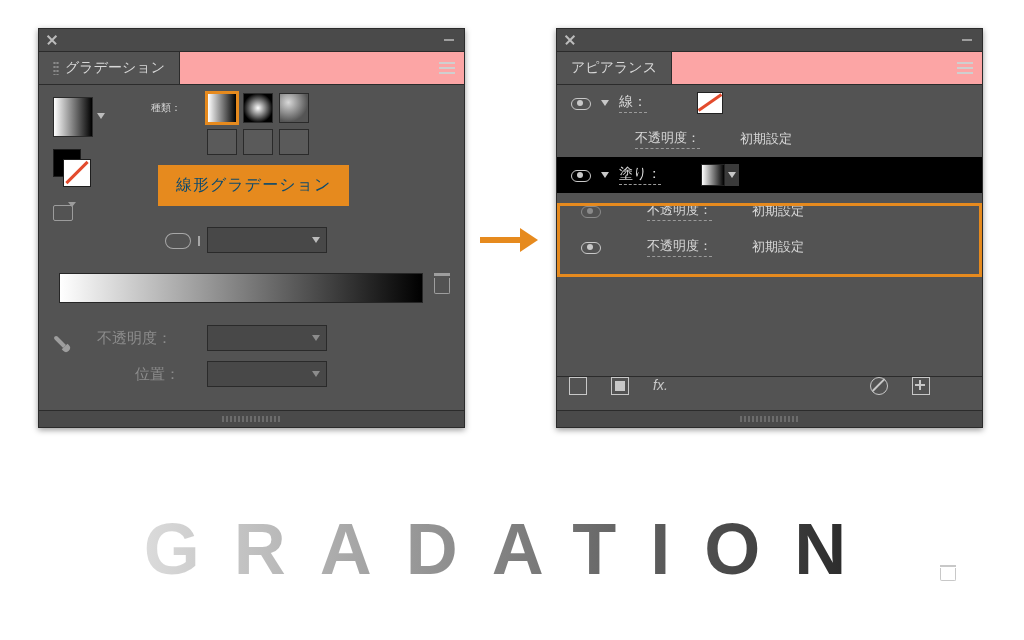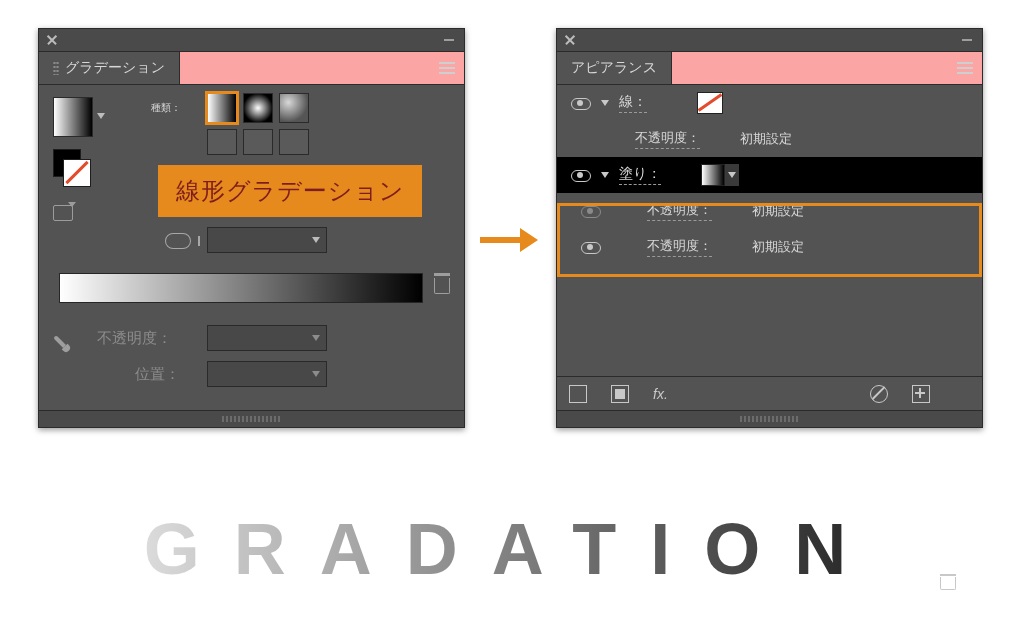--- a/index.html
+++ b/index.html
@@ -34,21 +34,21 @@
   .lbl-type{position:absolute;left:112px;top:16px;font-size:10px}
   .type-row{position:absolute;left:168px;top:8px;display:flex;gap:6px}
   .type-btn{width:28px;height:28px;border:1px solid #2a2a2a;background:#5a5a5a}
   .type-btn.sel{outline:3px solid #e68a1e;outline-offset:-1px}
   .type-btn .inner{width:100%;height:100%}
   .grad-linear{background:linear-gradient(90deg,#fff,#000)}
   .grad-radial{background:radial-gradient(circle at 50% 50%,#fff,#000 75%)}
   .grad-free{background:radial-gradient(circle at 30% 30%,#d8d8d8,#555 70%)}
   .row2{position:absolute;left:168px;top:44px;display:flex;gap:6px}
   .row2 .mini{width:28px;height:24px;border:1px solid #2a2a2a;background:#5a5a5a}
-  .callout{position:absolute;left:119px;top:80px;background:#e68a1e;color:#7f1d1d;font-size:24px;padding:10px 18px;letter-spacing:1px}
+  .callout{position:absolute;left:119px;top:80px;background:#e68a1e;color:#0c4a6e;font-size:16px;padding:10px 18px;letter-spacing:1px}
   .stroke-icon{position:absolute;left:126px;top:148px;width:24px;height:14px;border:1.5px solid #a7a7a7;border-radius:50%/80%}
   .stroke-icon::after{content:"";position:absolute;right:-10px;top:2px;width:2px;height:10px;background:#a7a7a7}
   .stroke-sel{position:absolute;left:168px;top:142px;width:112px;height:24px;background:#484848;border:1px solid #2a2a2a;display:flex;align-items:center;justify-content:flex-end;padding-right:6px}
   .stroke-sel .chev{width:0;height:0;border-left:4px solid transparent;border-right:4px solid transparent;border-top:6px solid #bcbcbc}
   .big-gradient{position:absolute;left:20px;top:188px;width:362px;height:28px;background:linear-gradient(90deg,#fff,#000);border:1px solid #262626}
   .trash{position:absolute;right:14px;top:188px;width:16px;height:20px}
   .trash .lid{height:3px;background:#9e9e9e;margin-bottom:2px}
   .trash .bin{height:15px;border:1.5px solid #9e9e9e;border-top:none;border-radius:0 0 2px 2px}
   .eyedrop{position:absolute;left:18px;top:244px;width:18px;height:18px;transform:rotate(-45deg)}
   .eyedrop::before{content:"";position:absolute;left:0;top:0;width:4px;height:14px;background:#9e9e9e;border-radius:2px 2px 0 0}
@@ -73,21 +73,21 @@
   .rrow .und{border-bottom:1px dashed #9a9a9a;padding-bottom:1px}
   .rrow.header{height:48px}
   .thumb{width:28px;height:28px;background:linear-gradient(90deg,#fff,#000);border:1px solid #222;flex:0 0 28px;margin-left:28px}
   .none-sw{width:24px;height:20px;background:#fff;border:1px solid #222;position:relative;flex:0 0 24px}
   .none-sw::after{content:"";position:absolute;left:-2px;top:8px;width:28px;height:3px;background:#e34b2d;transform:rotate(-35deg)}
   .fill-sw{width:22px;height:20px;background:linear-gradient(90deg,#fff,#000);border:1px solid #222;flex:0 0 22px}
   .fill-sw-wrap{display:flex;align-items:center}
   .fill-sw-wrap .dd{width:14px;height:22px;background:#3a3a3a;display:flex;align-items:center;justify-content:center}
   .highlight{position:absolute;left:0;right:0;top:118px;height:74px;border:3px solid #e68a1e;pointer-events:none;box-sizing:border-box}
   .fillrow{background:#000000}
-  .rfoot{position:absolute;left:0;right:0;bottom:16px;height:34px;border-top:1px solid #2b2b2b;display:flex;align-items:center;padding:0 12px;gap:24px;color:#c8c8c8}
+  .rfoot{position:absolute;left:0;right:0;bottom:16px;height:34px;border-top:1px solid #2b2b2b;display:flex;align-items:flex-start;padding:0 12px;gap:24px;color:#c8c8c8}
   .rfoot .sp{flex:1}
   .icn{width:16px;height:16px;position:relative}
   .icn.sq{border:1.5px solid #c8c8c8}
   .icn.sq2{border:1.5px solid #c8c8c8}
   .icn.sq2::after{content:"";position:absolute;left:3px;top:3px;right:3px;bottom:3px;background:#c8c8c8}
   .icn.fx{font-style:italic;font-size:14px;width:auto}
   .icn.no{border:1.5px solid #c8c8c8;border-radius:50%}
   .icn.no::after{content:"";position:absolute;left:-1px;top:6px;width:17px;height:1.5px;background:#c8c8c8;transform:rotate(-45deg)}
   .icn.plus{border:1.5px solid #c8c8c8}
   .icn.plus::before{content:"";position:absolute;left:6px;top:2px;width:1.5px;height:10px;background:#c8c8c8}

